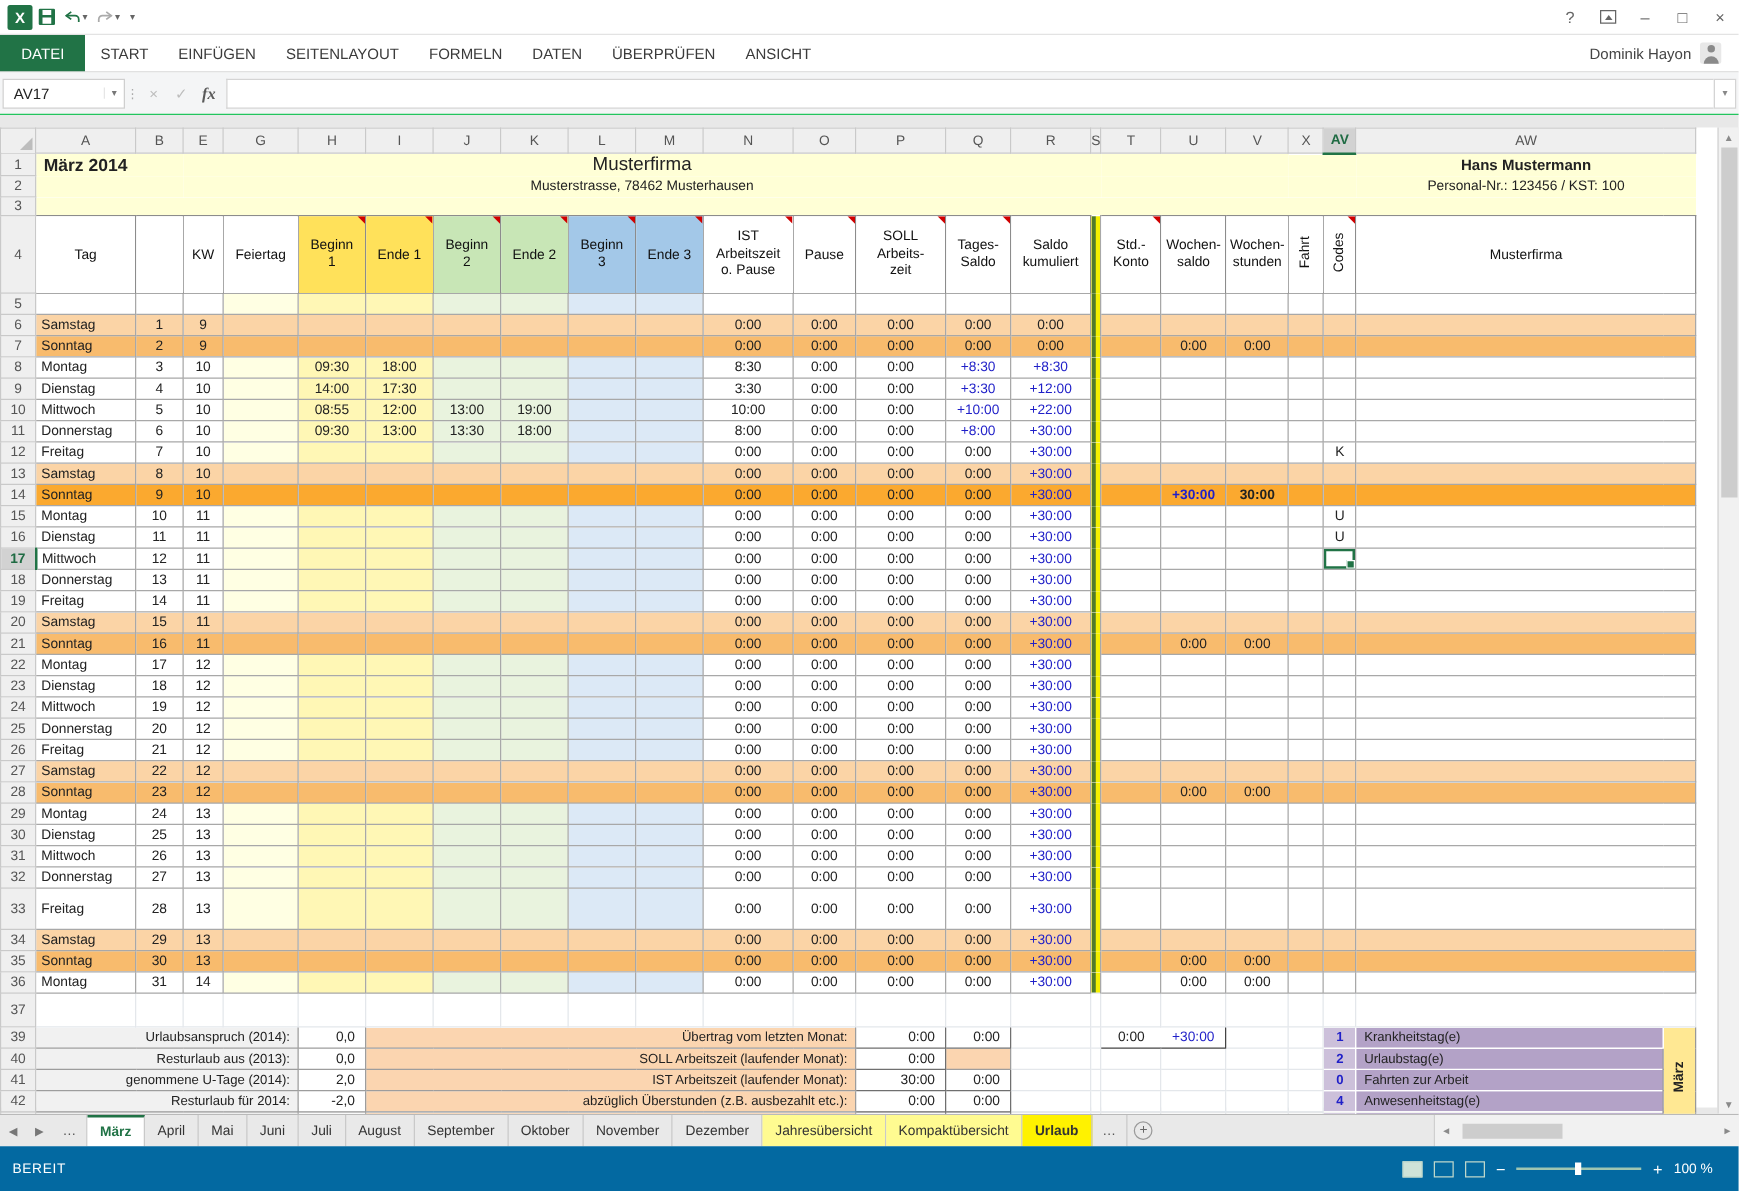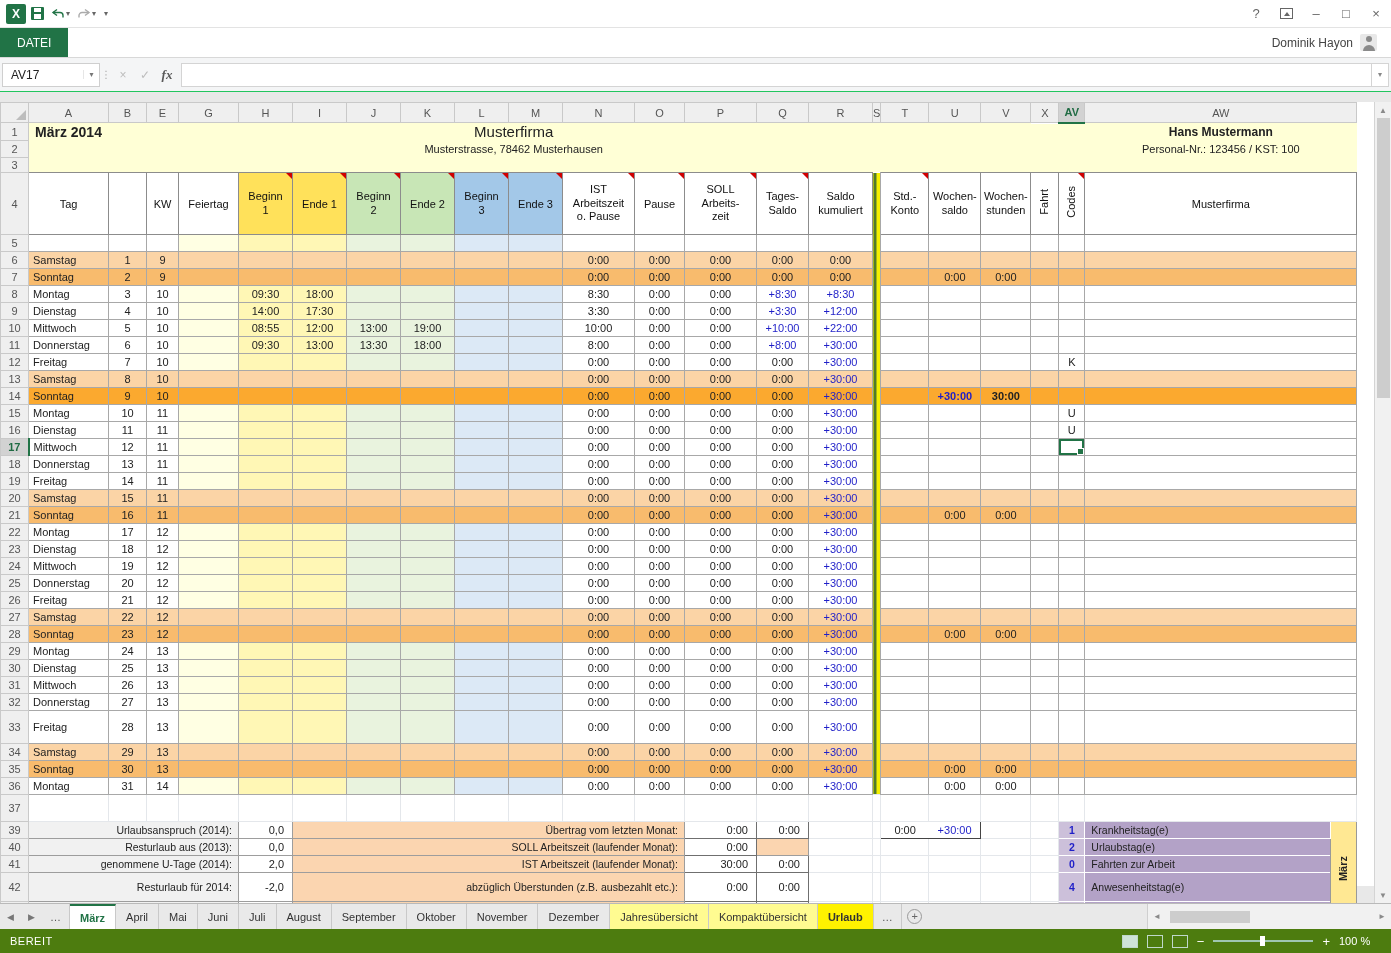--- a/index.html
+++ b/index.html
@@ -108,21 +108,21 @@
 .stab.ylw2{background:#FFF200;font-weight:bold}
 .etab{padding:0 8px;display:flex;align-items:center;color:#555;border-right:1px solid #C9C9C9}
 .addbtn{width:26px;display:flex;align-items:center;justify-content:center}
 .addbtn span{width:15px;height:15px;border:1px solid #9a9a9a;border-radius:50%;display:flex;align-items:center;justify-content:center;font-size:11px;color:#666;line-height:1}
 .hscroll{margin-left:auto;display:flex;align-items:center;width:244px;background:#F1F1F1;border-left:1px solid #CFCFCF}
 .harrow{width:18px;text-align:center;color:#8a8a8a;font-size:8px}
 .htrack{flex:1;height:26px;position:relative}
 .hthumb{position:absolute;left:4px;top:7px;width:80px;height:12px;background:#CDCDCD}
 
 
-.statusbar{height:24px;background:#4d7c0f;color:#fff;display:flex;align-items:center;font-size:11px;flex:none}
+.statusbar{height:36px;background:#0369a1;color:#fff;display:flex;align-items:center;font-size:11px;flex:none}
 .sready{padding-left:10px;letter-spacing:.5px}
 .sright{margin-left:auto;display:flex;align-items:center;gap:9px;padding-right:12px}
 .vicon{width:16px;height:13px;border:1px solid #BFD8CB;background:transparent}
 .vicon.act{background:#CFE3D8}
 .ztxt{font-size:13px;line-height:1}
 .zoomtrack{width:100px;height:2px;background:#9FC6B1;position:relative}
 .zoomtick{position:absolute;left:50px;top:-3px;width:1px;height:8px;background:#CFE3D8}
 .zoomthumb{position:absolute;left:47px;top:-4px;width:5px;height:10px;background:#fff}
 .zlabel{min-width:40px;text-align:left}
 </style>
@@ -161,20 +161,29 @@
           <span class="ropt"></span>
         </div>
       <div class="wbtn">–</div>
       <div class="wbtn">□</div>
       <div class="wbtn">×</div>
     </div>
   </div>
 
   <div class="ribbon">
     <div class="filetab">DATEI</div>
+    <div id="ribbon-tabs" style="display:flex">
+        <span class="rtab">START</span>
+        <span class="rtab">EINFÜGEN</span>
+        <span class="rtab">SEITENLAYOUT</span>
+        <span class="rtab">FORMELN</span>
+        <span class="rtab">DATEN</span>
+        <span class="rtab">ÜBERPRÜFEN</span>
+        <span class="rtab">ANSICHT</span>
+      </div>
     <div class="ruser">
       <span>Dominik Hayon</span>
       <span class="pic"></span>
     </div>
   </div>
 
   <div class="fbar">
     <div class="namebox">
       <span class="nv">AV17</span>
       <span class="dd">▾</span>
@@ -1169,21 +1178,21 @@
               <td class="mv">0:00</td>
               <td class="pln"></td>
               <td class="pln"></td>
               <td class="pln"></td>
               <td class="pln"></td>
               <td class="pln"></td>
               <td class="pln"></td>
               <td class="lgn">0</td>
               <td class="lgl">Fahrten zur Arbeit</td>
             </tr>
-            <tr style="height:29px">
+            <tr style="height:17px">
               <td class="rhd">42</td>
               <td colspan="4" class="sl">Resturlaub für 2014:</td>
               <td class="sv">-2,0</td>
               <td colspan="7" class="ml">abzüglich Überstunden (z.B. ausbezahlt etc.):</td>
               <td class="mv">0:00</td>
               <td class="mv">0:00</td>
               <td class="pln"></td>
               <td class="pln"></td>
               <td class="pln"></td>
               <td class="pln"></td>

